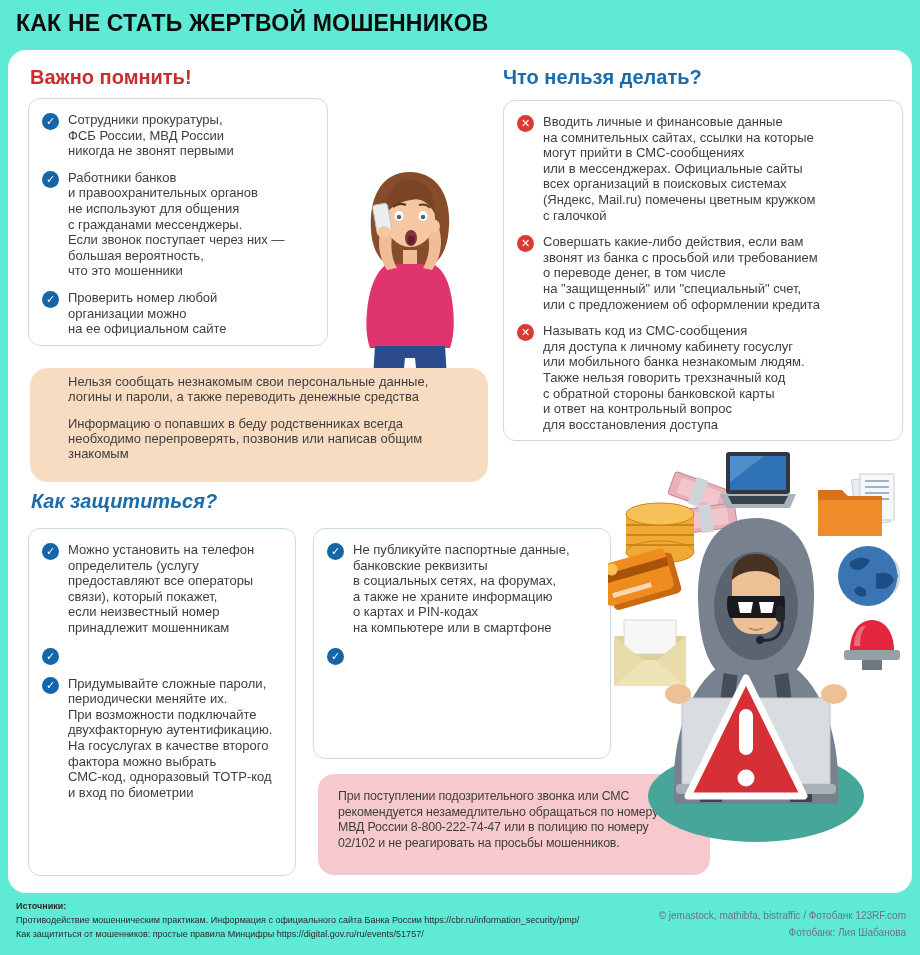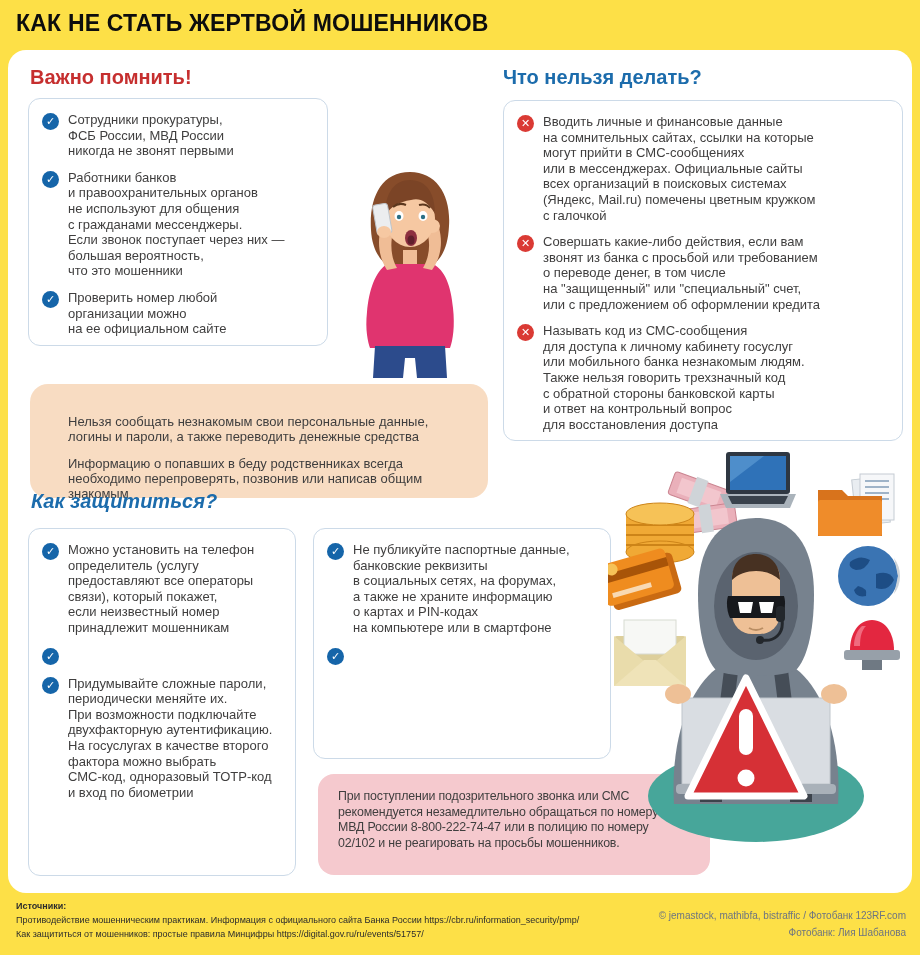--- a/index.html
+++ b/index.html
@@ -1,18 +1,18 @@
 <!DOCTYPE html>
 <html><head>
 <meta charset="utf-8">
 <style>
   html,body { margin:0; padding:0; }
   #page {
     position:relative; width:920px; height:955px; overflow:hidden;
-    background:#fde047; font-family:"Liberation Sans", sans-serif; color:#3f3e3e;
+    background:#5eead4; font-family:"Liberation Sans", sans-serif; color:#3f3e3e;
   }
   #title {
     position:absolute; left:16px; top:10px; margin:0;
     font-size:23px; font-weight:bold; color:#0d0d0d; letter-spacing:0.2px;
   }
   .card {
     position:absolute; left:8px; top:50px; width:904px; height:843px;
     background:#ffffff; border-radius:18px;
   }
   h2 { position:absolute; margin:0; font-size:20px; font-weight:bold; }
@@ -32,22 +32,22 @@
   .ic {
     width:17px; height:17px; border-radius:50%; flex:0 0 17px; margin-top:1px;
     color:#fff; font-size:11px; line-height:17px; text-align:center; font-weight:bold;
     font-family:"DejaVu Sans", sans-serif;
   }
   .check { background:#1565a9; }
   .cross { background:#da3a34; }
   .bullet-text { white-space:pre-line; font-size:13px; line-height:1.2; }
   .callout { position:absolute; box-sizing:border-box; }
   #callout-orange {
-    left:30px; top:384px; width:458px; height:114px; background:#f8dcc2;
-    border-radius:18px; padding:30px 16px 10px 38px;
+    left:30px; top:368px; width:458px; height:114px; background:#f8dcc2;
+    border-radius:18px; padding:6px 16px 10px 38px;
   }
   #callout-orange p { margin:0 0 12px; font-size:13px; line-height:1.16; white-space:pre-line; }
   #callout-pink {
     left:318px; top:774px; width:392px; height:101px; background:#f5c9ce;
     border-radius:16px; padding:15px 10px 10px 20px;
   }
   #callout-pink p { margin:0; font-size:12.4px; line-height:1.25; white-space:pre-line; letter-spacing:-0.15px; }
   #woman-illustration { position:absolute; left:335px; top:158px; }
   #hacker-scene { position:absolute; left:608px; top:448px; }
   #footer-left  { position:absolute; left:16px; top:900px; font-size:9px; color:#2c2c2c; line-height:1.55; }

